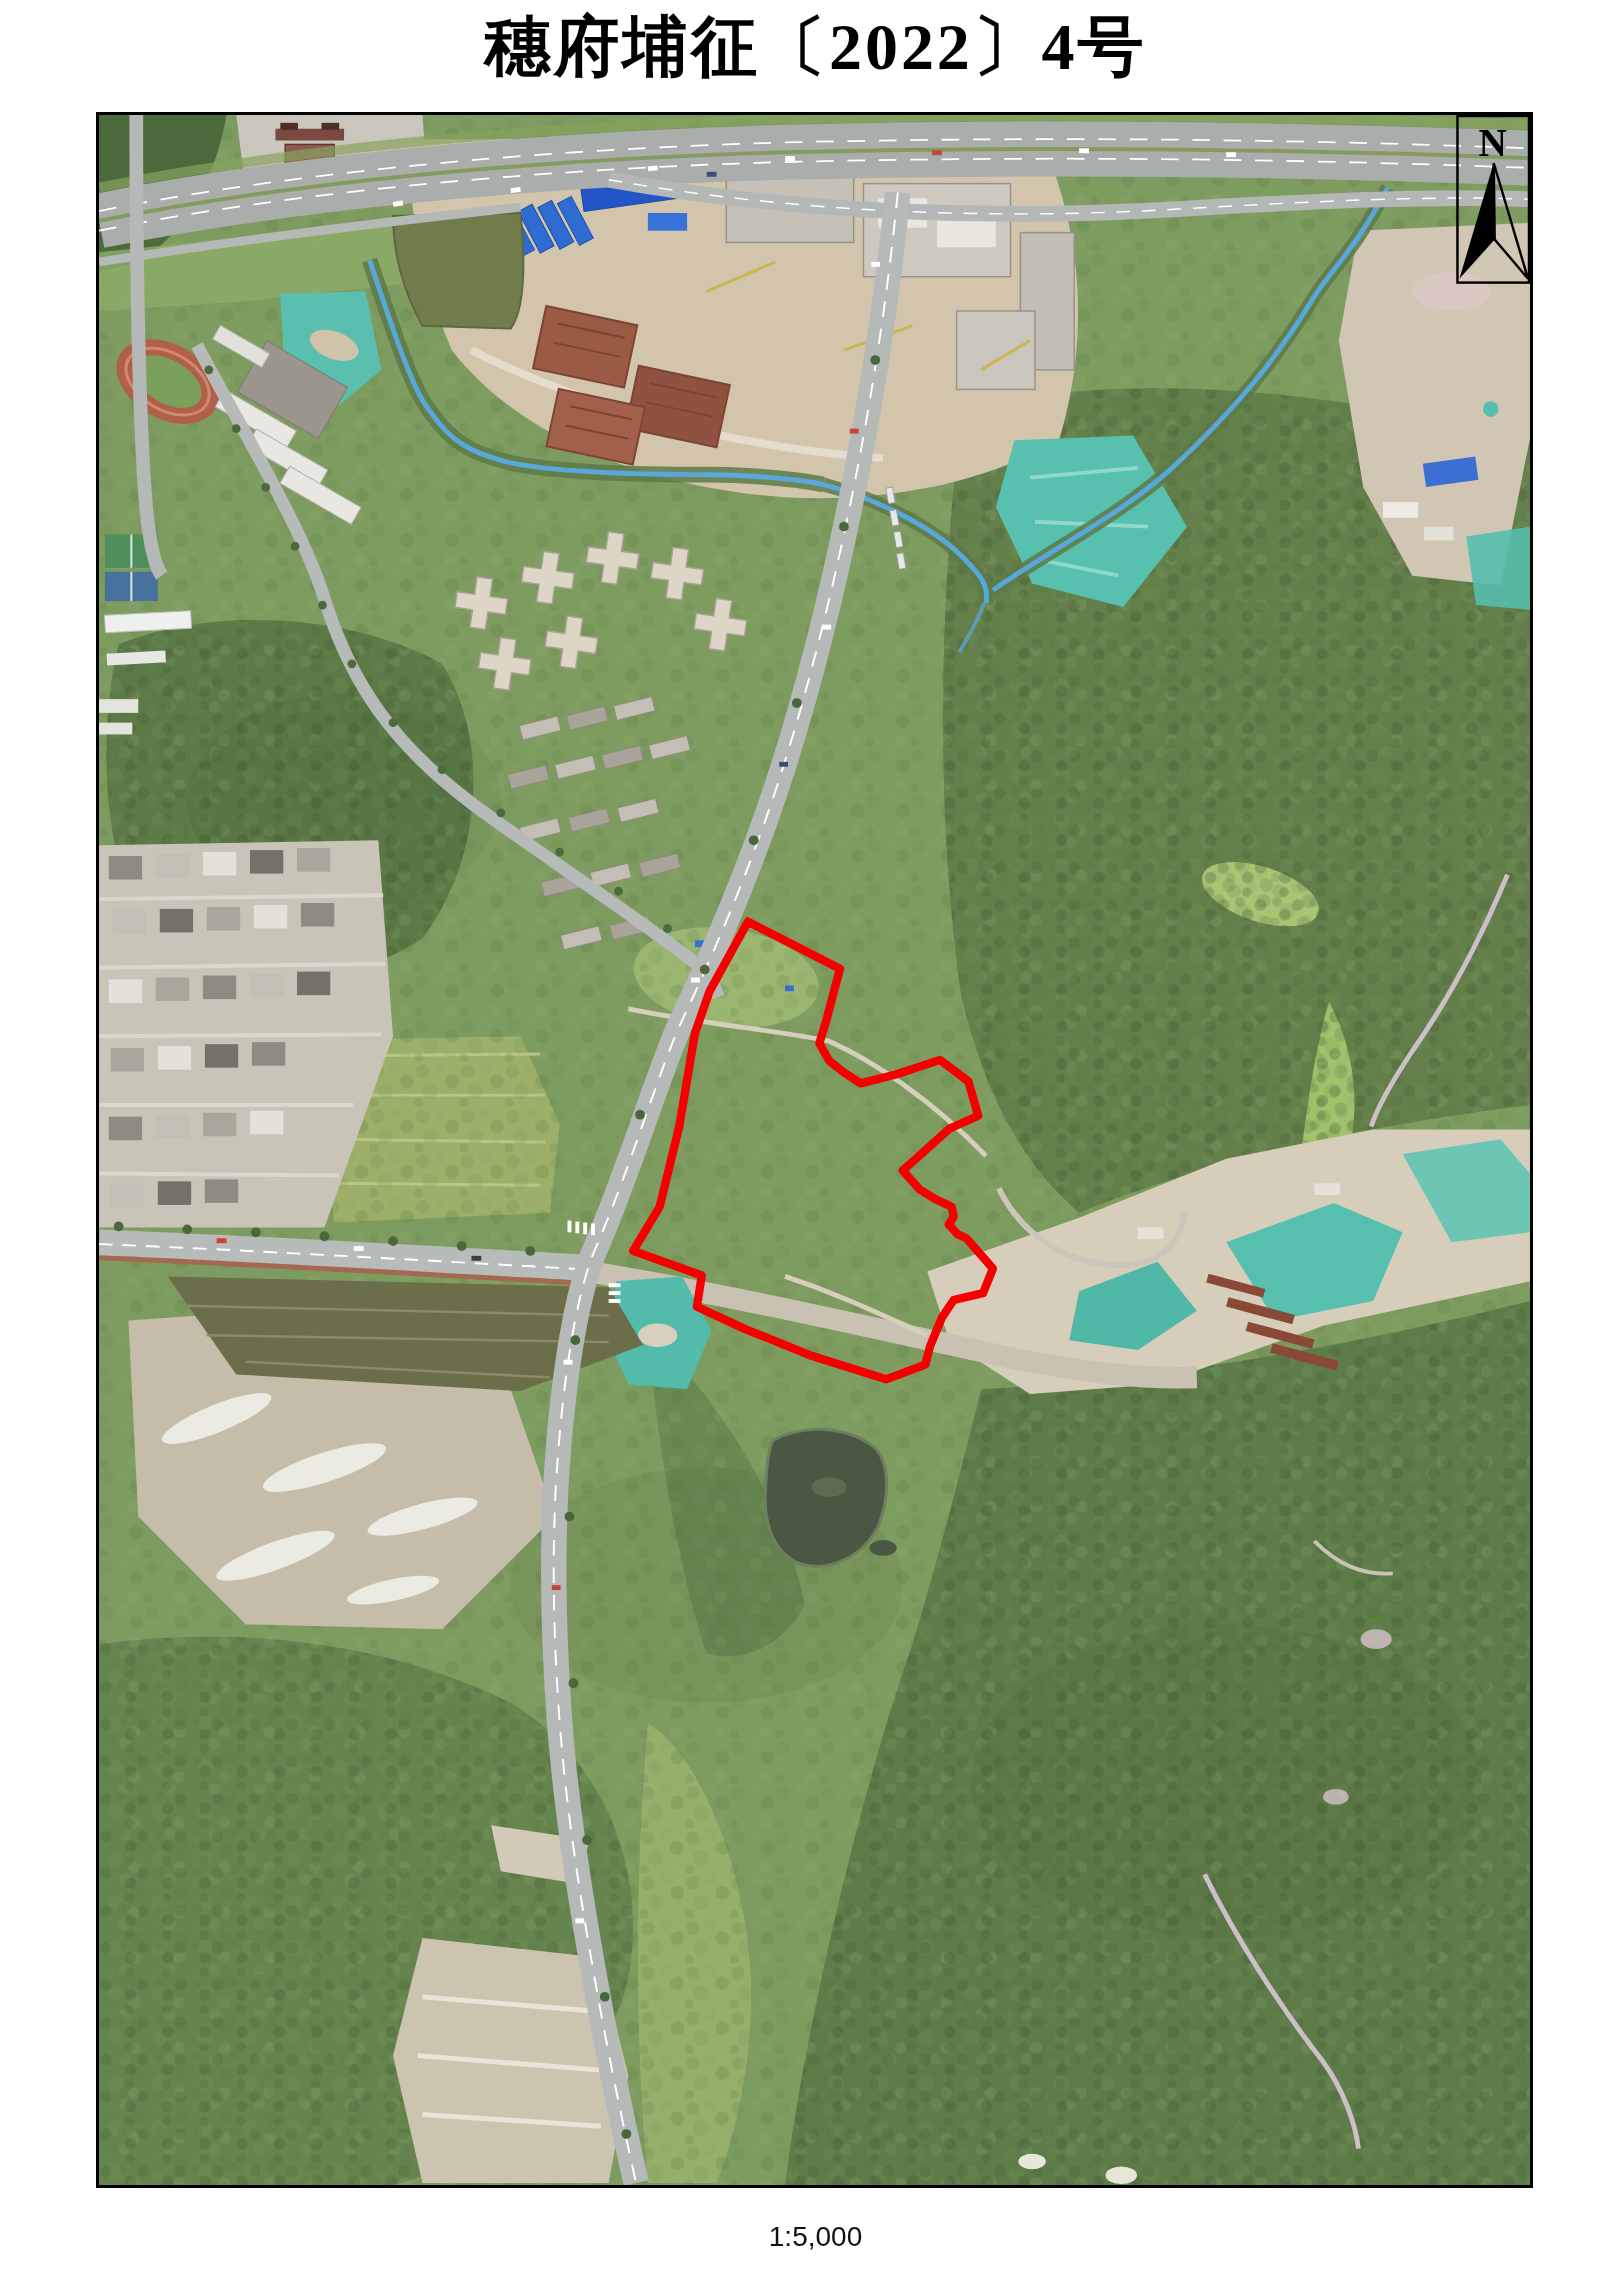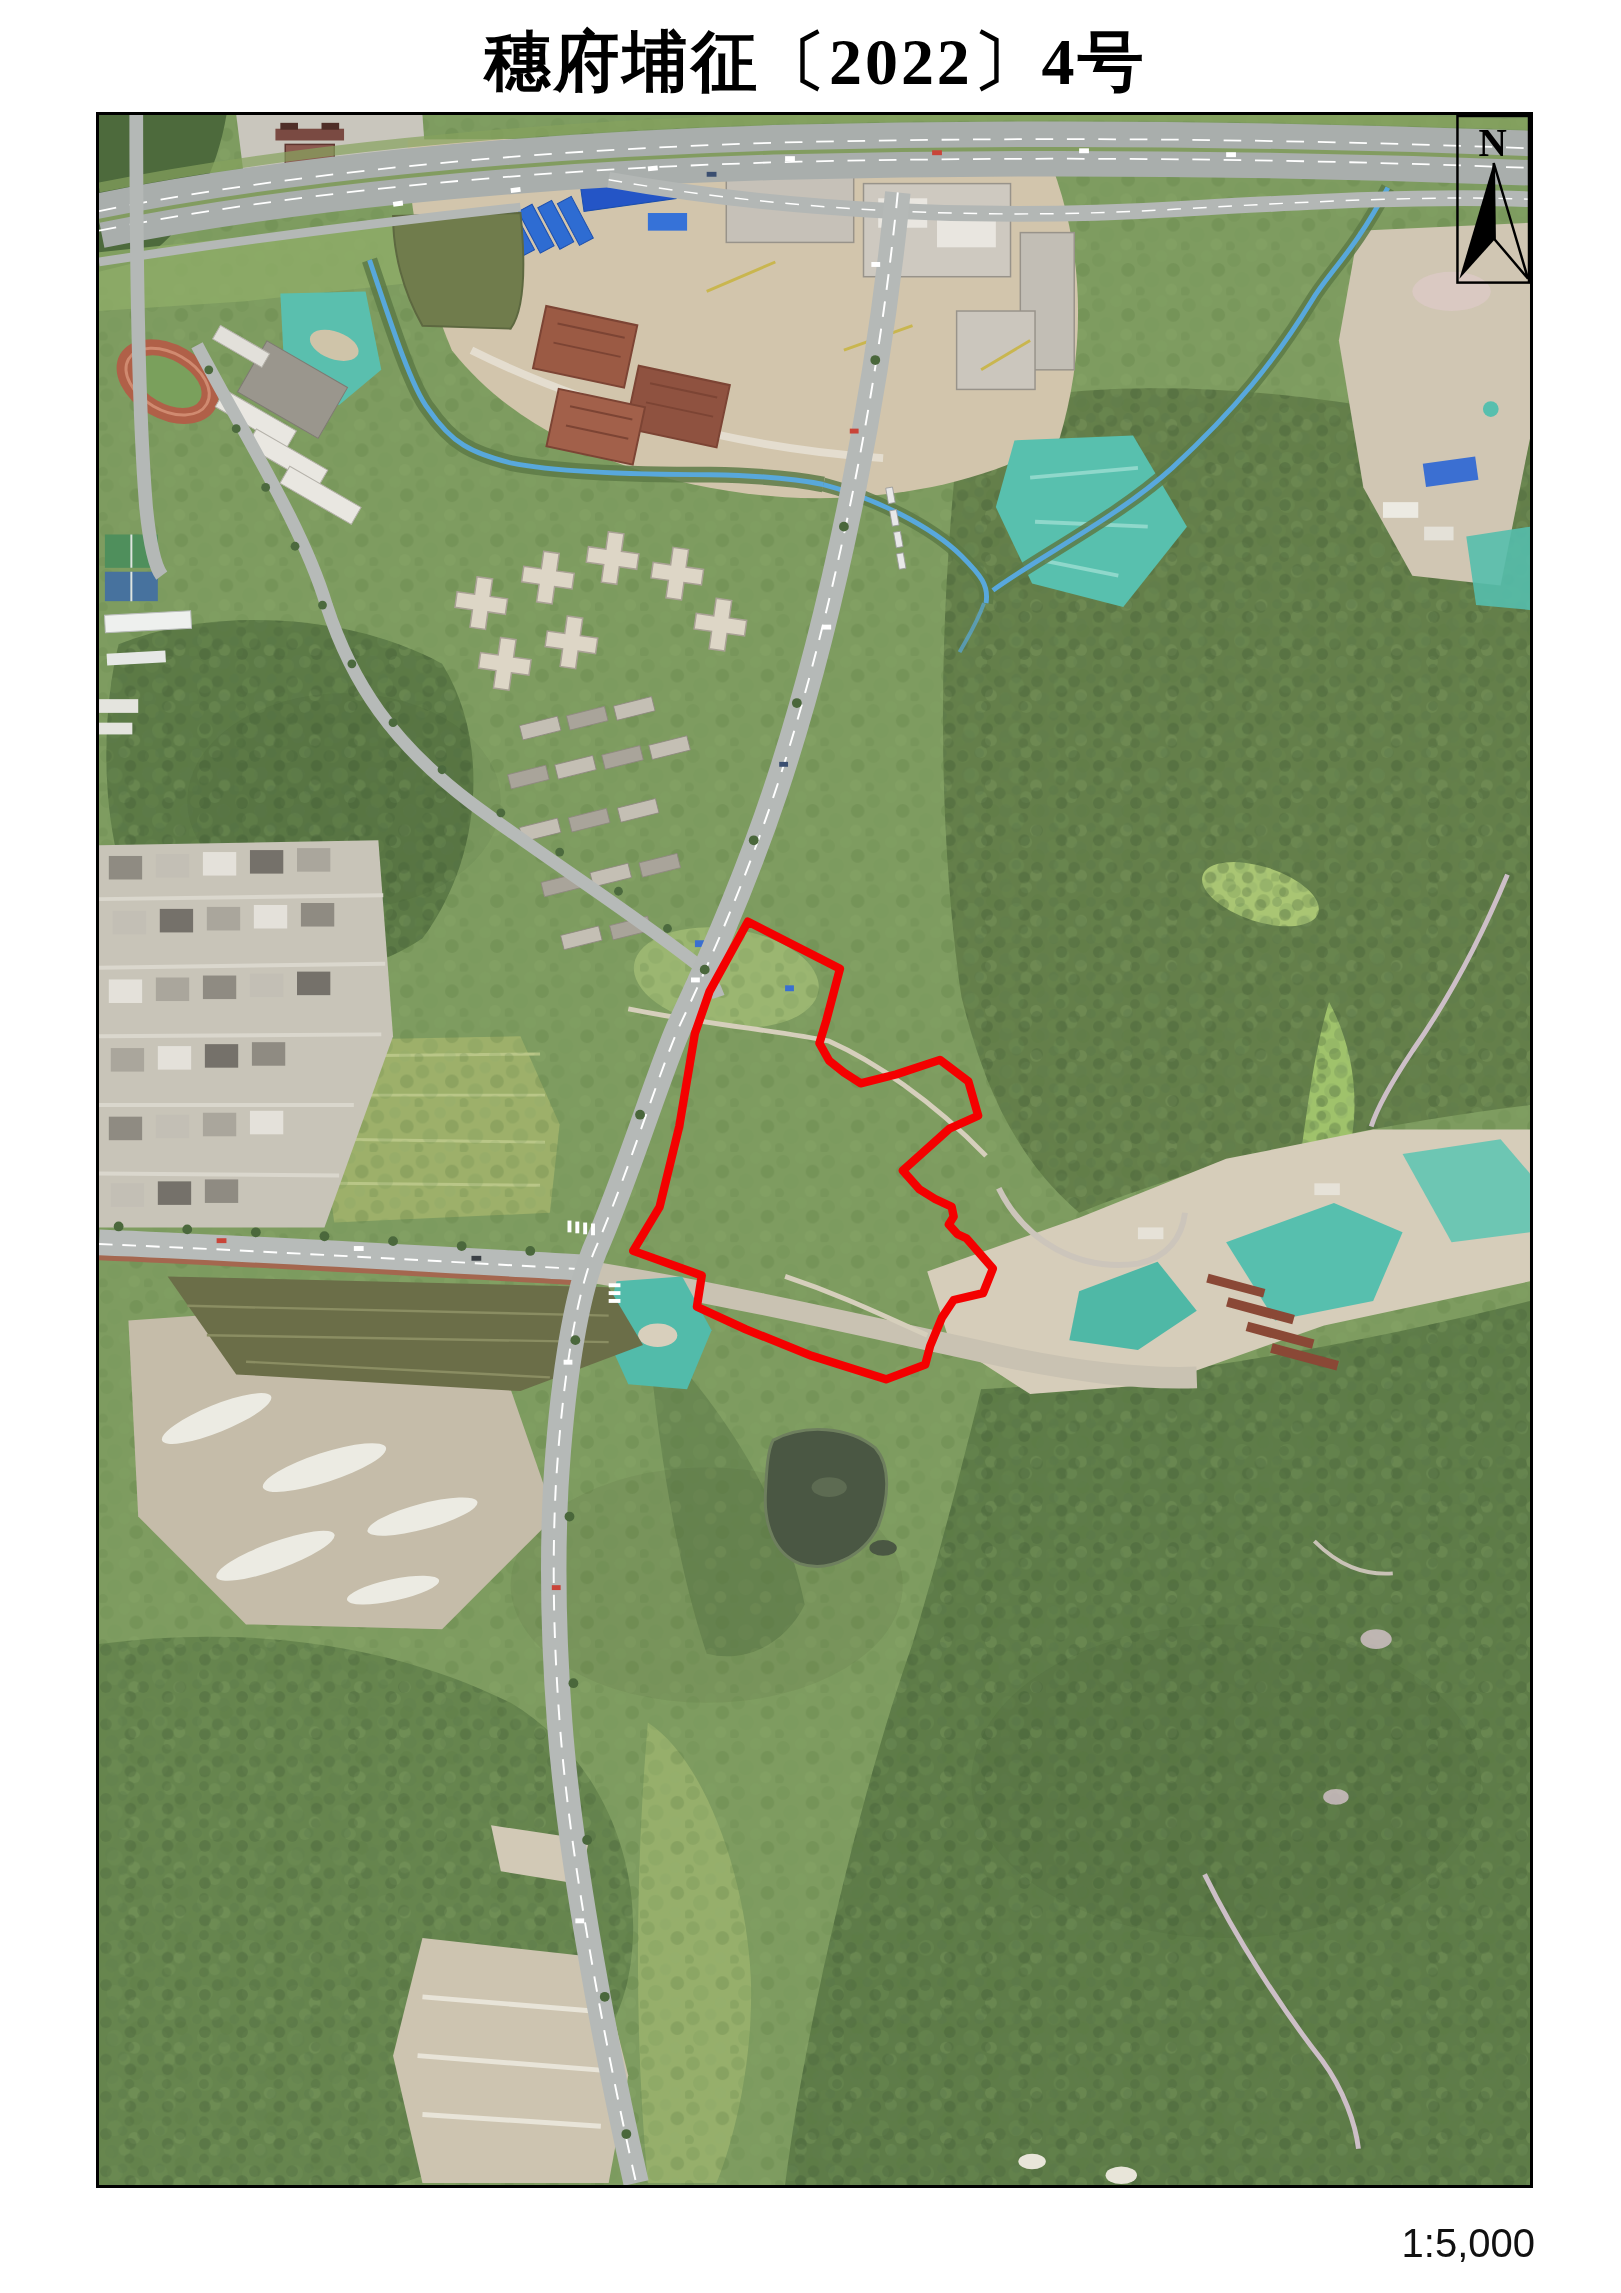--- a/index.html
+++ b/index.html
@@ -1,33 +1,33 @@
 <!DOCTYPE html>
 <html><head>
 <meta charset="utf-8">
 <style>
   html,body{margin:0;padding:0;}
   body{
     width:1621px;height:2294px;position:relative;background:#ffffff;
     font-family:"Liberation Sans","DejaVu Sans",sans-serif;overflow:hidden;
   }
   .doc-title{
-    position:absolute;left:96px;top:15px;width:1439px;height:98px;
+    position:absolute;left:96px;top:0;width:1439px;height:98px;
     text-align:center;font-family:"Liberation Serif","DejaVu Serif",serif;
     font-size:66px;font-weight:700;color:#000;letter-spacing:2.9px;line-height:94px;
     white-space:nowrap;
   }
   .map-frame{
     position:absolute;left:96px;top:112px;width:1431px;height:2070px;
     border:3.9px solid #000;background:#7e9c60;overflow:hidden;
   }
   .map-frame svg{display:block;width:1431px;height:2070px;}
   .scale-label{
-    position:absolute;left:96px;top:2221px;width:1439px;text-align:right;
-    font-family:"Liberation Sans","DejaVu Sans",sans-serif;font-size:40px;color:#111;
+    position:absolute;left:96px;top:2221px;width:1439px;text-align:center;
+    font-family:"Liberation Sans","DejaVu Sans",sans-serif;font-size:28px;color:#111;
   }
 </style>
 </head>
 <body>
 
 <div class="doc-title">穗府埔征〔2022〕4号</div>
 
 <div class="map-frame">
 <svg viewBox="0 0 1460 2112" xmlns="http://www.w3.org/2000/svg">
   <defs>

